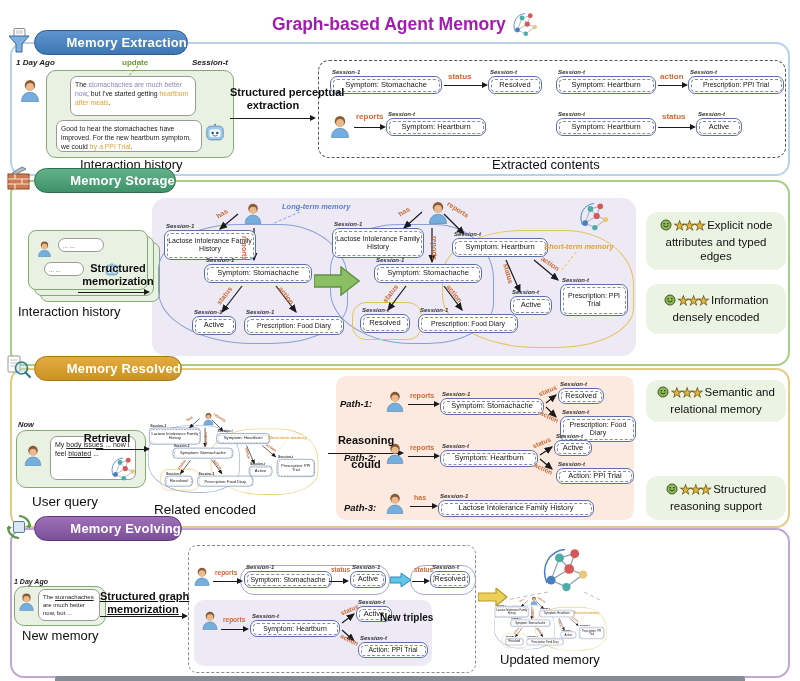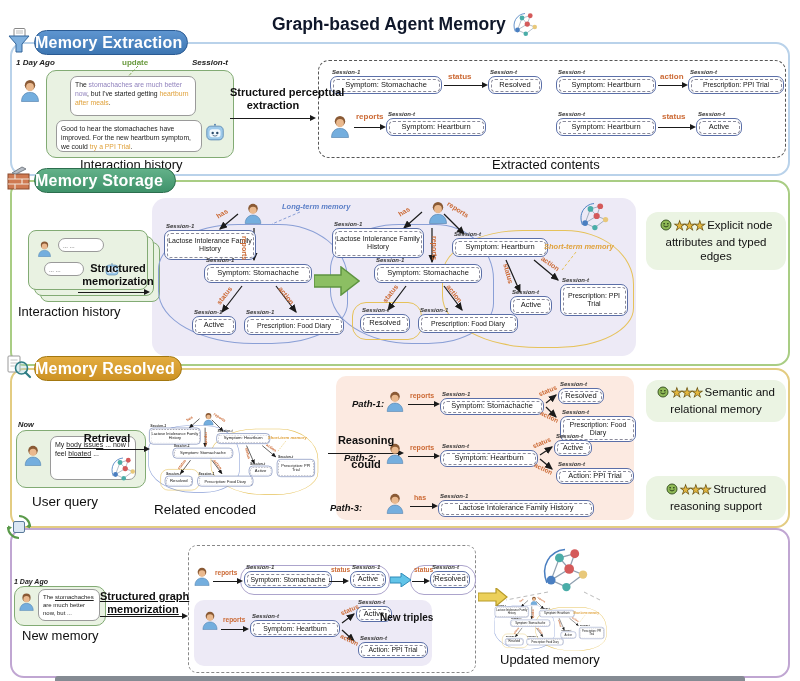--- a/index.html
+++ b/index.html
@@ -1,19 +1,19 @@
 <!DOCTYPE html>
 <html><head>
 <meta charset="utf-8">
 <style>
   html,body{margin:0;padding:0;background:#fff;font-family:"Liberation Sans",sans-serif;}
   #canvas{position:relative;width:800px;height:681px;background:#fff;overflow:hidden;}
   .abs{position:absolute;}
   .sec{position:absolute;left:10px;width:776px;border:2px solid;border-radius:14px;background:#fff;z-index:0;}
-  .pill{position:absolute;height:23px;border-radius:13px;display:flex;align-items:center;justify-content:flex-start;color:#fff;font-weight:bold;font-size:16px;z-index:7;border:1.5px solid;letter-spacing:.2px;}
+  .pill{position:absolute;height:23px;border-radius:13px;display:flex;align-items:center;justify-content:flex-end;color:#fff;font-weight:bold;font-size:13px;z-index:7;border:1.5px solid;letter-spacing:.2px;}
   .secicon{position:absolute;z-index:7;}
   .cap{position:absolute;font-size:13px;color:#0f0f0f;z-index:6;white-space:nowrap;}
   .tag{position:absolute;font-size:7.5px;font-style:italic;font-weight:bold;color:#222;z-index:6;white-space:nowrap;}
   .flowlab{position:absolute;font-size:11px;font-weight:bold;color:#0f0f0f;text-align:center;line-height:1.15;z-index:6;white-space:nowrap;}
   .harr{position:absolute;border-top:1.4px solid #1a1a1a;z-index:5;}
   .harr:after{content:"";position:absolute;right:-2px;top:-4.4px;border-left:6px solid #1a1a1a;border-top:3.5px solid transparent;border-bottom:3.5px solid transparent;}
   .node{position:absolute;background:#fff;border:1.2px solid #5b6fa8;border-radius:7px;display:flex;align-items:center;justify-content:center;z-index:4;box-sizing:border-box;}
   .node:before{content:"";position:absolute;inset:1.5px;border:1px dashed #8a8a9a;border-radius:4px;pointer-events:none;}
   .node .nlabel{font-size:7.5px;color:#151515;text-align:center;line-height:1.1;padding:0 2px;white-space:nowrap;z-index:1;}
   .node.tl .nlabel{white-space:normal;font-size:7px;}
@@ -101,21 +101,21 @@
       <path d="M13,2 A11,11 0 0 1 24,13" stroke="#5a9a4a" stroke-width="2.2" fill="none"></path>
       <path d="M13,24 A11,11 0 0 1 2,13" stroke="#5a9a4a" stroke-width="2.2" fill="none"></path>
       <path d="M24,9.5 l0,5 l-4,-2 Z" fill="#5a9a4a"></path>
         <path d="M2,16.5 l0,-5 l4,2 Z" fill="#5a9a4a"></path>
     </g>
   </defs>
 </svg>
 
 <div id="canvas" data-name="figure-canvas">
 
-  <div class="abs" data-name="page-title" style="left:272px;top:14px;font-size:17.5px;font-weight:bold;color:#0f172a;z-index:7;">Graph-based Agent Memory</div>
+  <div class="abs" data-name="page-title" style="left:272px;top:14px;font-size:17.5px;font-weight:bold;color:#a21caf;z-index:7;">Graph-based Agent Memory</div>
   <svg class="abs" data-name="graph-memory-icon" style="left:510px;top:10px;z-index:7" width="30" height="28" viewBox="0 0 40 36">
       <use href="#gnet"></use>
     </svg>
 
   <div class="sec" data-name="memory-extraction-section" style="top:42px;height:130px;border-color:#b9d2ea;"></div>
   <div class="pill" data-name="memory-extraction-header" style="left:34px;top:30px;width:152px;background:linear-gradient(180deg,#5e95d0,#3d76b2);border-color:#2a5a92;">
       <span data-name="memory-extraction-header-label">Memory Extraction</span>
     </div>
   <svg class="secicon" data-name="funnel-icon" style="left:6px;top:28px" width="26" height="26" viewBox="0 0 26 26">
       <use href="#ic-funnel"></use>
@@ -131,20 +131,23 @@
 
   <div class="sec" data-name="memory-retrieval-section" style="top:368px;height:156px;border-color:#e3cc82;"></div>
   <div class="pill" data-name="memory-retrieval-header" style="left:34px;top:356px;width:146px;background:linear-gradient(180deg,#e3ac40,#cd9224);border-color:#a3770f;">
       <span data-name="memory-retrieval-header-label">Memory Resolved</span>
     </div>
   <svg class="secicon" data-name="magnifier-icon" style="left:6px;top:354px" width="26" height="26" viewBox="0 0 26 26">
       <use href="#ic-mag"></use>
     </svg>
 
   <div class="sec" data-name="memory-evolving-section" style="top:528px;height:146px;border-color:#c0a6d2;"></div>
+  <div class="pill" data-name="memory-evolving-header" style="left:34px;top:516px;width:146px;background:linear-gradient(180deg,#9e71b8,#7c4e99);border-color:#5c3878;">
+      <span data-name="memory-evolving-header-label">Memory Evolving</span>
+    </div>
   <svg class="secicon" data-name="recycle-icon" style="left:6px;top:514px" width="26" height="26" viewBox="0 0 26 26">
       <use href="#ic-recycle"></use>
     </svg>
 
   <div data-name="next-section-crop" style="position:absolute;left:55px;top:676px;width:690px;height:5px;background:#858b93;border-radius:3px 3px 0 0;"></div>
 
   <svg class="gsvg" width="800" height="681">
     <path d="M138,66 Q132,72 126,79" stroke="#7aa34d" stroke-width="1" fill="none" stroke-dasharray="3,2"></path>
     <path d="M300,212 L272,224" stroke="#8a9fd6" stroke-width="1" fill="none" stroke-dasharray="3,2"></path>
     <line x1="546" y1="403" x2="556" y2="395" stroke="#1a1a1a" stroke-width="1.2" marker-end="url(#ah)"></line>
@@ -343,20 +346,25 @@
         <span class="sess" data-name="session-label">Session-t</span>
         <span class="nlabel" data-name="node-label">Prescription: PPI Trial</span>
       </div>
     <span class="memlab" data-name="short-term-memory-label" style="left:214px;top:42px;color:#e0a23c;">Short-term memory</span>
   </div>
 
   <div class="annot" data-name="storage-annotation-1" style="left:646px;top:212px;width:140px;height:58px;">
     <span data-name="annotation-text"><svg class="sm-ic" data-name="smiley-icon" viewBox="0 0 24 24">
           <use href="#smiley"></use>
         </svg><span class="stars" data-name="star-rating">★★★</span><span data-name="annotation-label">Explicit node attributes and typed edges</span></span>
+  </div>
+  <div class="annot" data-name="storage-annotation-2" style="left:646px;top:284px;width:140px;height:50px;">
+    <span data-name="annotation-text"><svg class="sm-ic" data-name="smiley-icon" viewBox="0 0 24 24">
+          <use href="#smiley"></use>
+        </svg><span class="stars" data-name="star-rating">★★★</span><span data-name="annotation-label">Information densely encoded</span></span>
   </div>
 
   <div class="tag" data-name="now-label" style="left:18px;top:420px;">Now</div>
   <div class="greenbox" data-name="user-query-box" style="left:16px;top:430px;width:128px;height:56px;"></div>
   <svg class="av" data-name="user-avatar" style="left:22px;top:444px" width="22" height="22" viewBox="0 0 24 24">
       <use href="#person"></use>
     </svg>
   <div class="bubble" data-name="query-bubble" style="left:50px;top:436px;width:86px;height:44px;font-size:7px;">
     <span data-name="msg-part">My </span><span class="u" data-name="msg-part">body issues</span><span data-name="msg-part"> ... now I feel </span><span class="u" data-name="msg-part">bloated</span><span data-name="msg-part"> ...</span>
   </div>
@@ -428,21 +436,21 @@
       </div>
   </div>
   <div class="cap" data-name="related-subgraph-caption" style="left:154px;top:502px;font-size:13.5px;">Related encoded</div>
 
   <div class="flowlab" data-name="reasoning-paths-label-top" style="left:328px;top:434px;width:76px;">Reasoning</div>
   <div class="harr" data-name="reasoning-arrow" style="left:328px;top:453px;width:74px;"></div>
   <div class="flowlab" data-name="reasoning-paths-label-bottom" style="left:346px;top:458px;width:40px;">could</div>
 
   <div class="panel" data-name="reasoning-paths-panel" style="left:336px;top:376px;width:298px;height:144px;background:#fceae1;border-radius:10px;"></div>
 
-  <div class="pathlab" data-name="path-1-label" style="left:352px;top:398px;">Path-1:</div>
+  <div class="pathlab" data-name="path-1-label" style="left:340px;top:398px;">Path-1:</div>
   <svg class="av" data-name="user-avatar" style="left:384px;top:390px" width="22" height="22" viewBox="0 0 24 24">
       <use href="#person"></use>
     </svg>
   <span class="elab" data-name="edge-label" style="left:410px;top:392px;">reports</span>
   <div class="harr" data-name="edge-arrow" style="left:408px;top:404px;width:30px;"></div>
   <div class="node" data-name="path-node" style="left:440px;top:398px;width:104px;height:17px;">
       <span class="sess" data-name="session-label">Session-1</span>
       <span class="nlabel" data-name="node-label">Symptom: Stomachache</span>
     </div>
   <span class="elab" data-name="edge-label" style="left:538px;top:387px;transform:rotate(-22deg);font-size:6.5px;">status</span>
@@ -470,21 +478,21 @@
   <span class="elab" data-name="edge-label" style="left:534px;top:465px;transform:rotate(26deg);font-size:6.5px;">action</span>
   <div class="node" data-name="path-node" style="left:554px;top:440px;width:38px;height:16px;">
       <span class="sess" data-name="session-label">Session-t</span>
       <span class="nlabel" data-name="node-label">Active</span>
     </div>
   <div class="node" data-name="path-node" style="left:556px;top:468px;width:78px;height:16px;">
       <span class="sess" data-name="session-label">Session-t</span>
       <span class="nlabel" data-name="node-label">Action: PPI Trial</span>
     </div>
 
-  <div class="pathlab" data-name="path-3-label" style="left:330px;top:502px;">Path-3:</div>
+  <div class="pathlab" data-name="path-3-label" style="left:344px;top:502px;">Path-3:</div>
   <svg class="av" data-name="user-avatar" style="left:384px;top:492px" width="22" height="22" viewBox="0 0 24 24">
       <use href="#person"></use>
     </svg>
   <span class="elab" data-name="edge-label" style="left:414px;top:494px;">has</span>
   <div class="harr" data-name="edge-arrow" style="left:410px;top:506px;width:26px;"></div>
   <div class="node" data-name="path-node" style="left:438px;top:500px;width:156px;height:17px;">
       <span class="sess" data-name="session-label">Session-1</span>
       <span class="nlabel" data-name="node-label">Lactose Intolerance Family History</span>
     </div>
 

